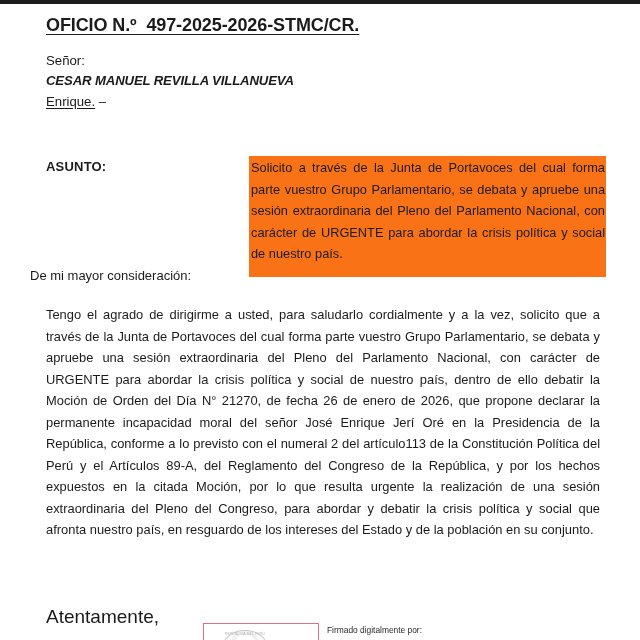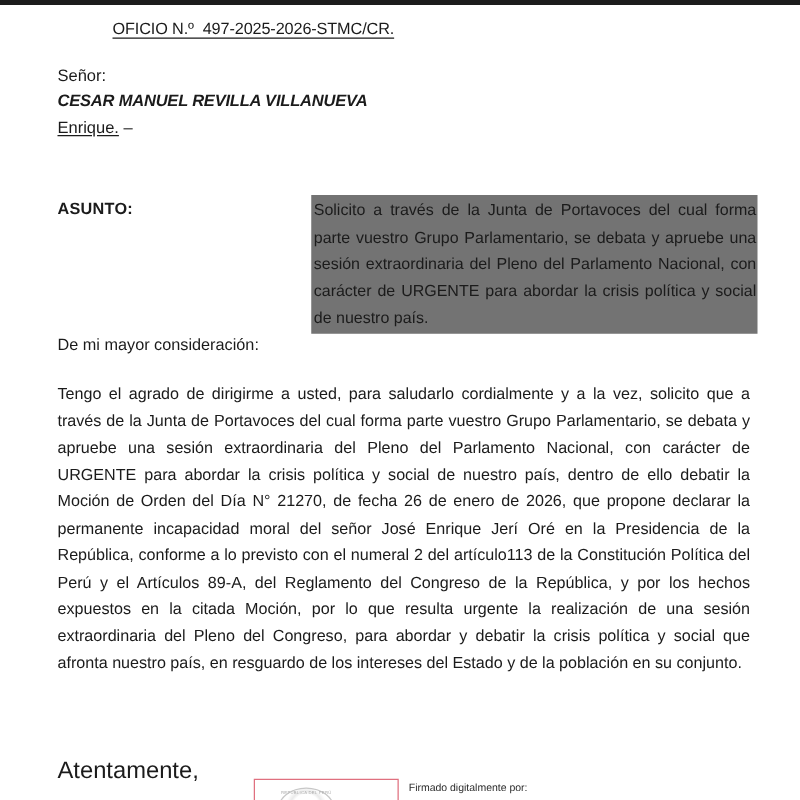--- a/index.html
+++ b/index.html
@@ -31,27 +31,26 @@
     top: 4px; left: 0;
     width: 640px;
     height: 636px;
     background: #ffffff;
   }
 
   .doc-header {
     position: absolute;
     top: 11px;
     left: 46px;
-    font-size: 13px;
-    font-weight: normal;
+    font-size: 18px;
+    font-weight: bold;
     letter-spacing: -0.1px;
     text-decoration: underline;
     text-underline-offset: 2.5px;
     white-space: pre;
-    margin-left: 44px;
   }
 
   .addressee-block {
     position: absolute;
     top: 47px;
     left: 46px;
     width: 560px;
   }
   .addressee-senor {
     font-size: 13.2px;
@@ -91,31 +90,31 @@
     font-weight: bold;
     letter-spacing: 0.2px;
     flex: 0 0 auto;
     line-height: 21.5px;
   }
   .asunto-text {
     flex: 1 1 auto;
     font-size: 12.8px;
     line-height: 21.5px;
     text-align: justify;
-    background: #737373;
+    background: #f97316;
     color: #1b1b1b;
-    padding: 1px 1px 2px 2px;
+    padding: 1px 1px 12px 2px;
     box-decoration-break: clone;
   }
 
   
   .salutation {
     position: absolute;
     top: 262px;
-    left: 46px;
+    left: 30px;
     font-size: 13px;
     line-height: 20px;
   }
 
   .body-par-1 {
     position: absolute;
     top: 300px;
     left: 46px;
     width: 554px;
     font-size: 12.9px;

